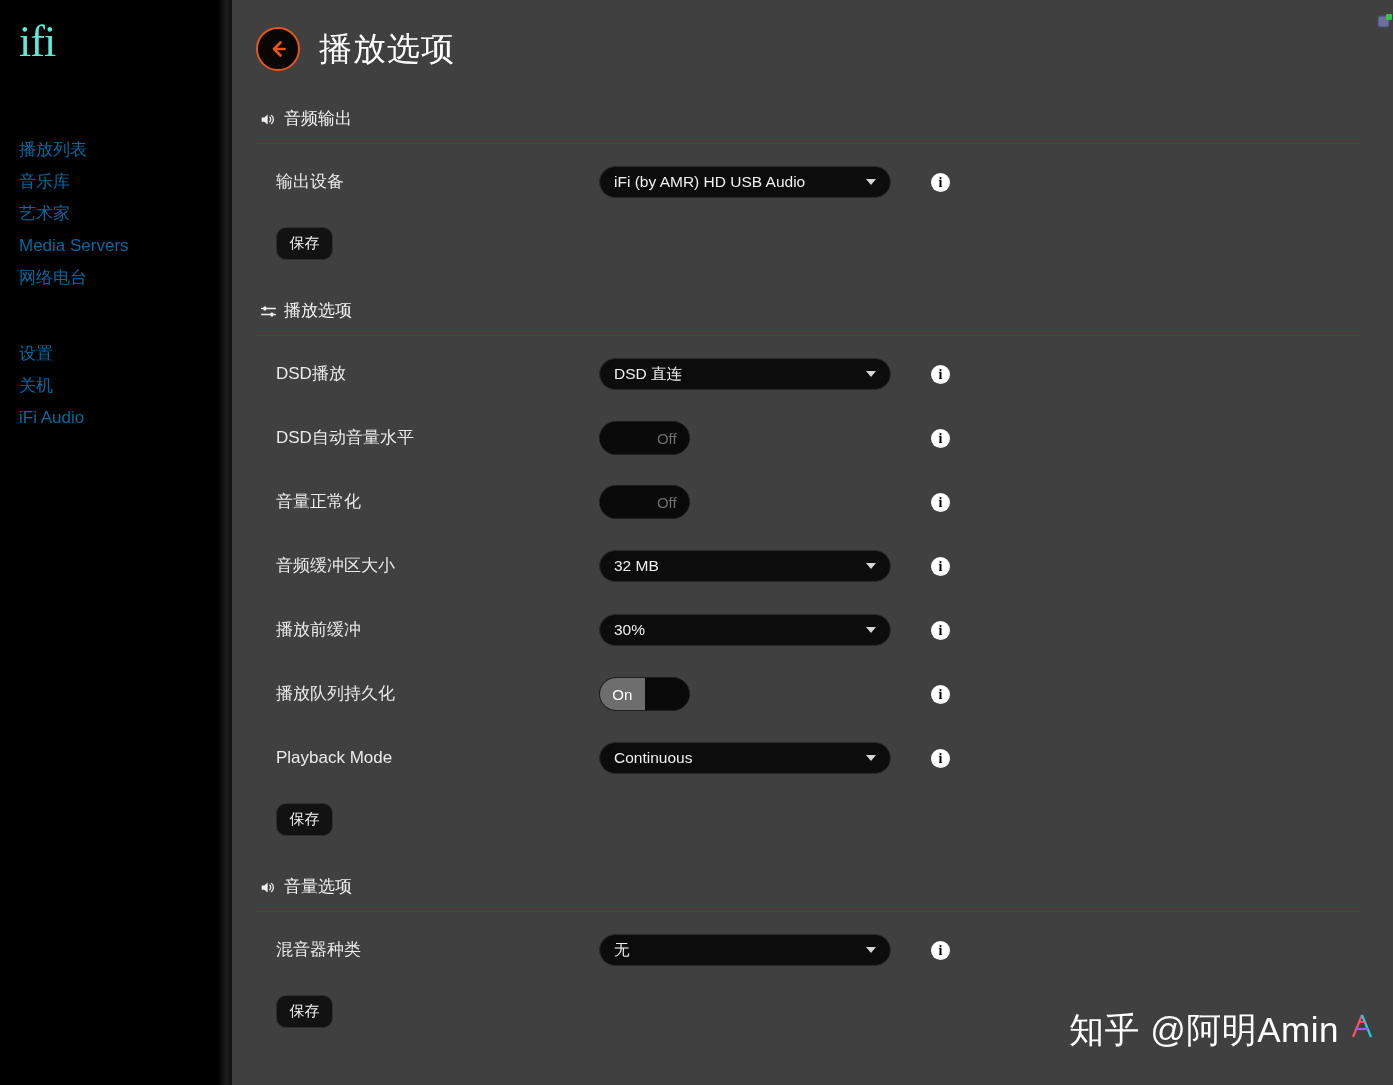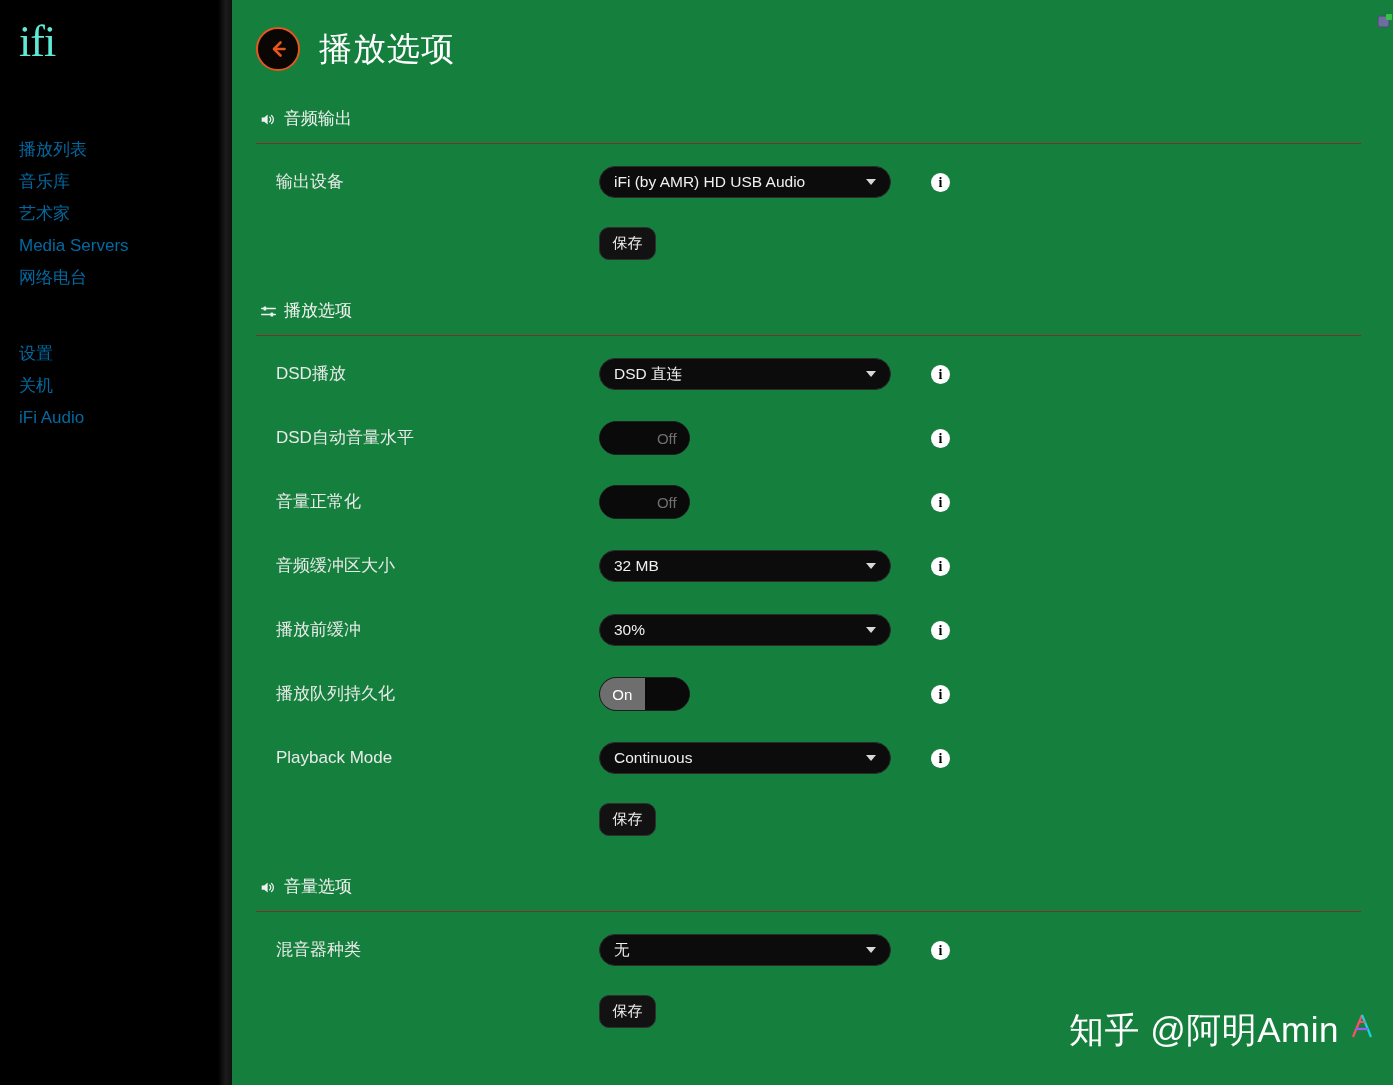--- a/index.html
+++ b/index.html
@@ -41,21 +41,21 @@
     line-height: 32px;
     height: 32px;
     cursor: pointer;
     white-space: nowrap;
   }
 
   
   .content {
     flex: 1 1 auto;
     height: 1085px;
-    background: #15803d;
+    background: #404040;
     position: relative;
     padding-left: 24px;
     overflow: hidden;
   }
 
   .page-header {
     display: flex; align-items: center;
     height: 62px;
     margin-top: 18px;
   }
@@ -161,21 +161,20 @@
     display:flex; align-items:center; justify-content:center;
     font-family: "Liberation Serif", serif;
     font-size: 14px; font-weight: bold;
     line-height: 19px;
     cursor: pointer;
   }
 
   
   .save-row { padding-left: 20px; height: 58px; display:flex; align-items:center; }
   .save-btn {
-    margin-left: 323px;
     width: 57px; height: 33px;
     border-radius: 10px;
     background: #121212;
     border: 1px solid #2e2e2e;
     color: #f0f0f0;
     font-size: 15px;
     display:flex; align-items:center; justify-content:center;
     cursor: pointer;
   }
 

